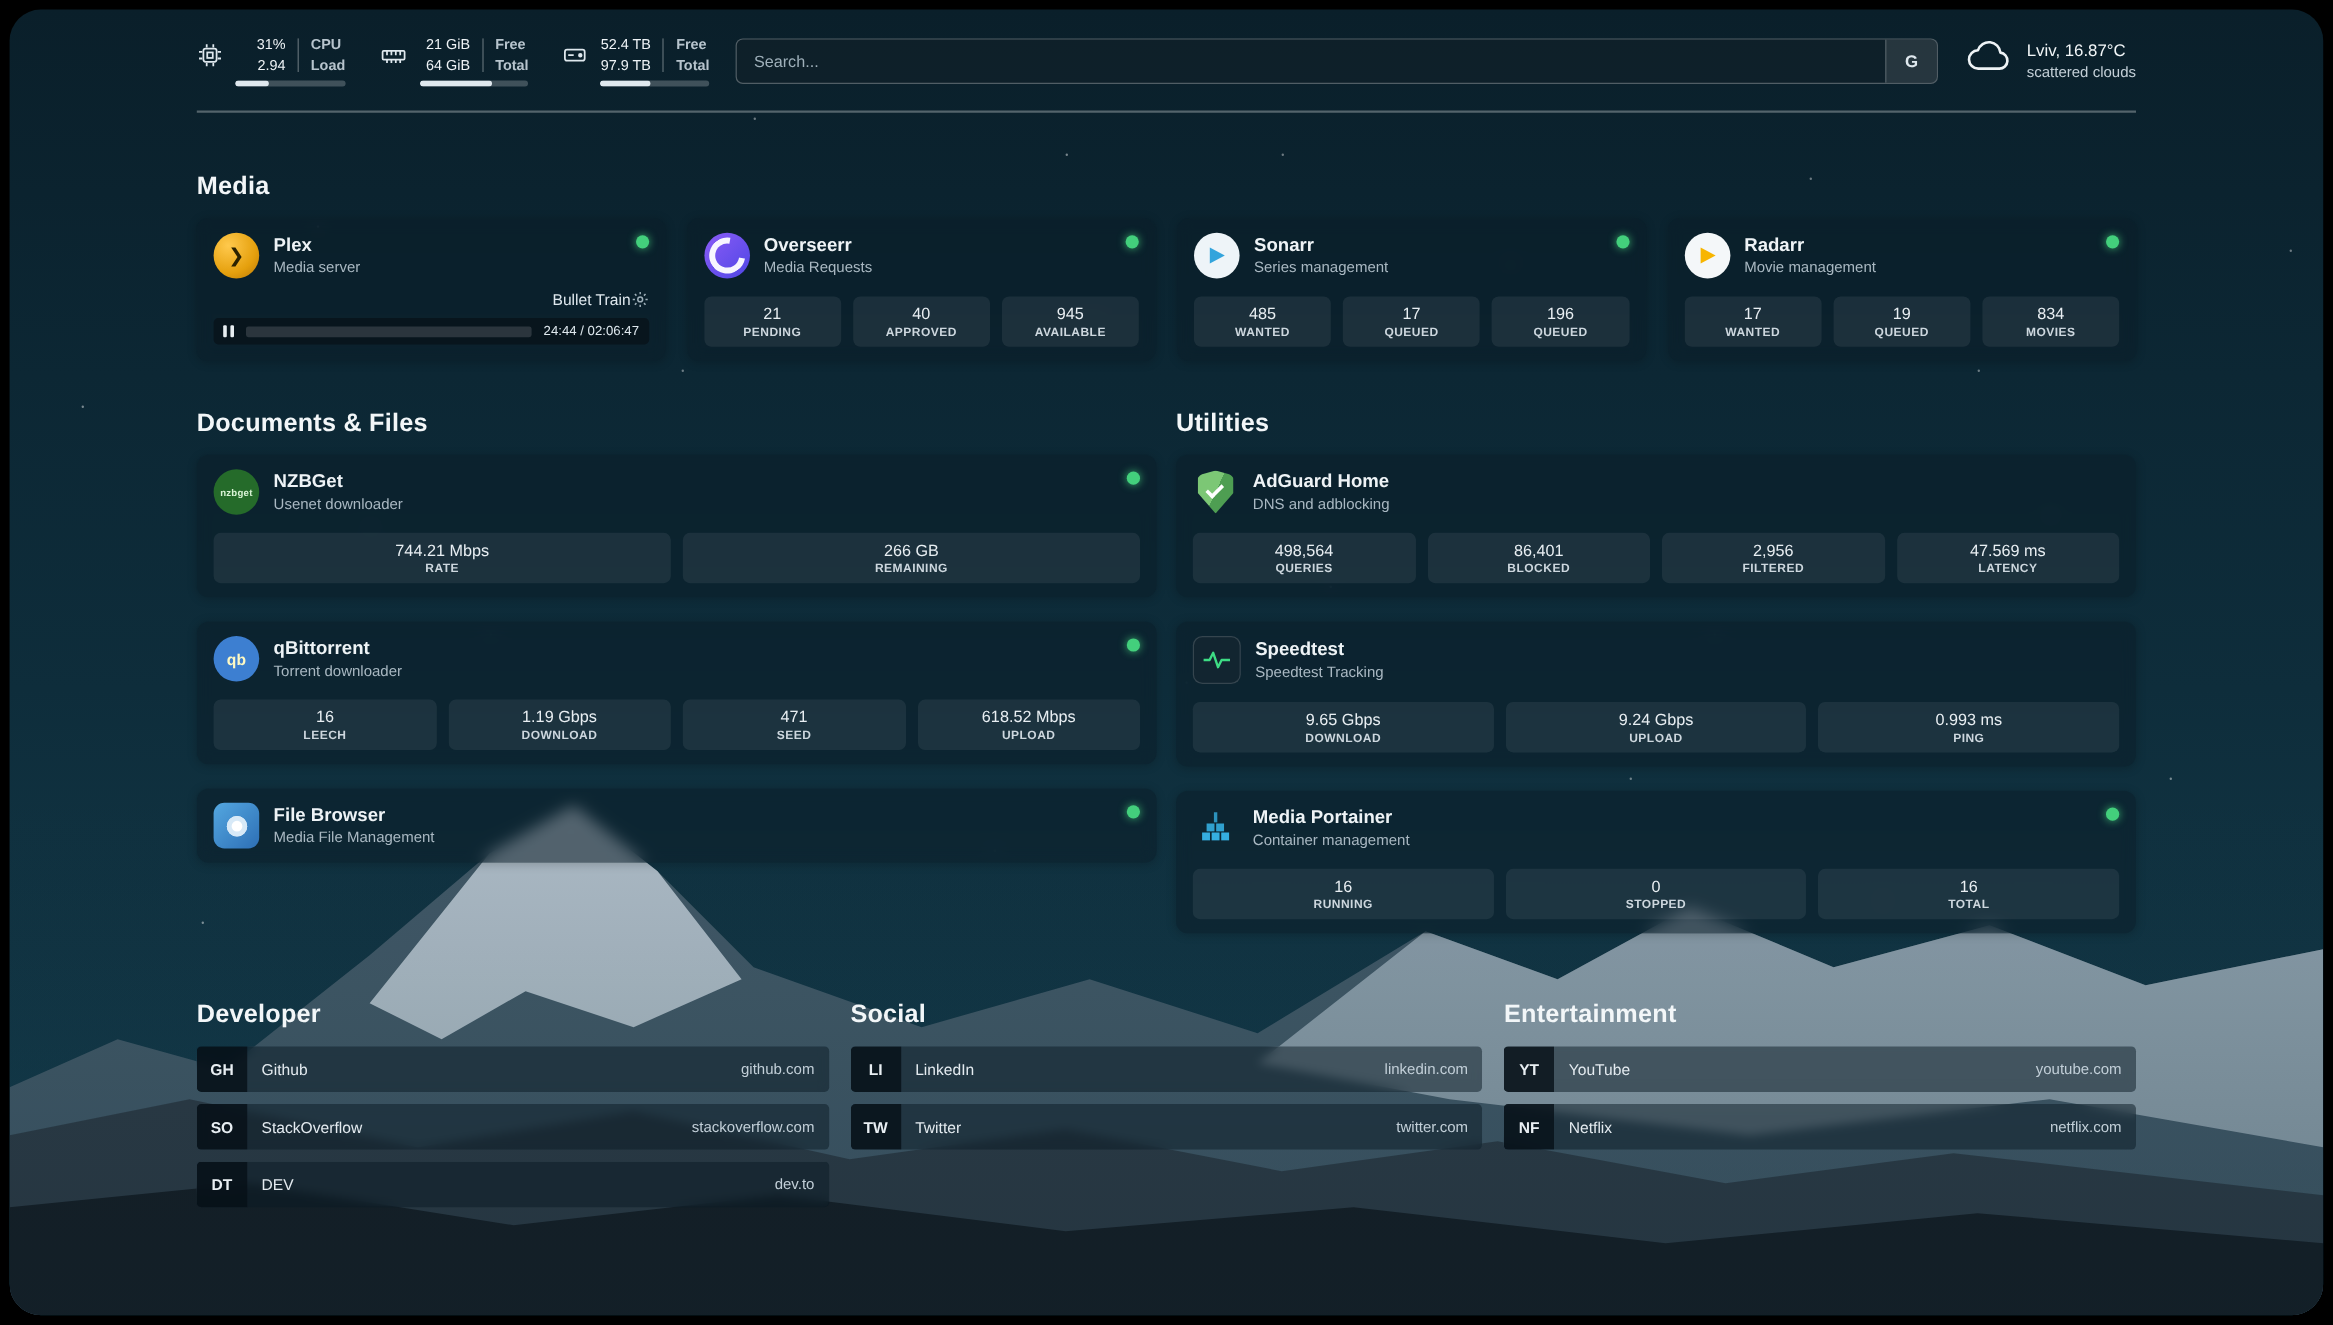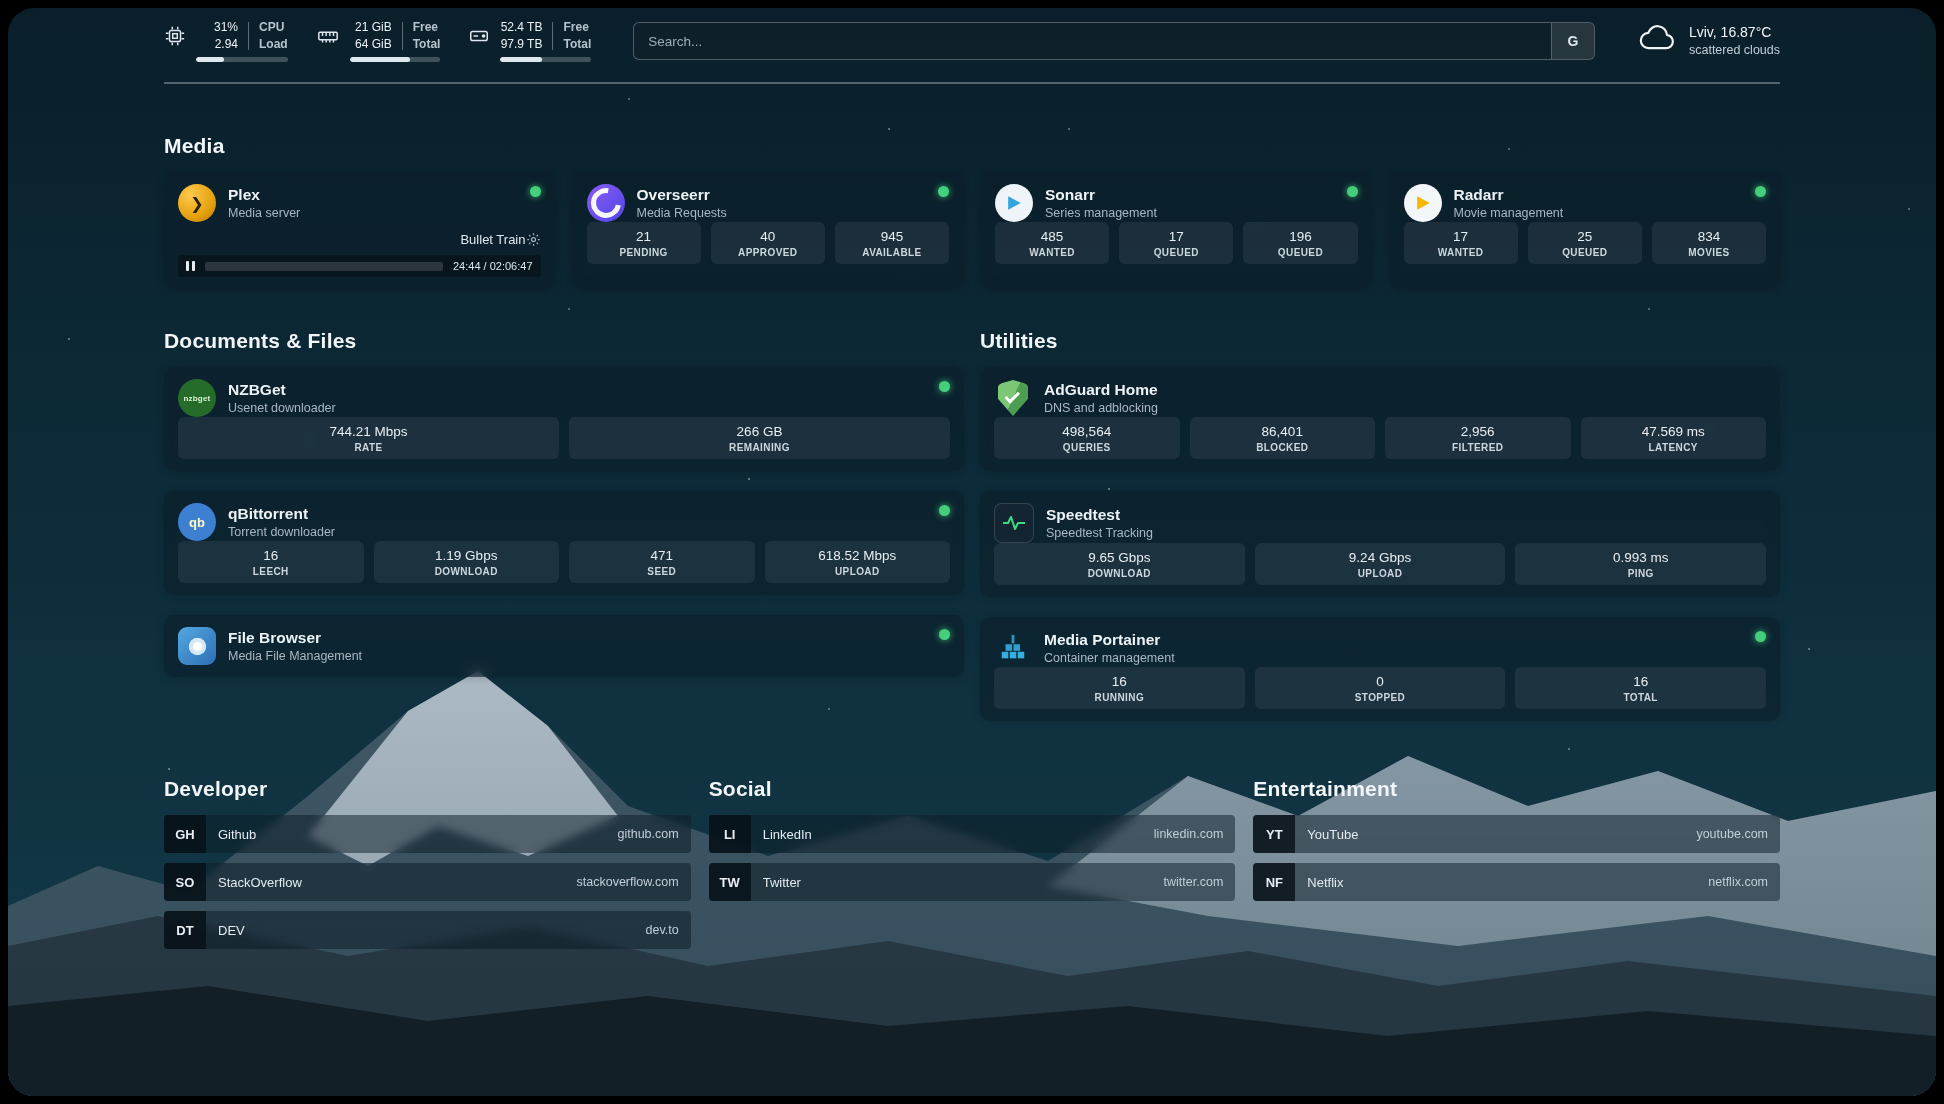--- a/index.html
+++ b/index.html
@@ -14,21 +14,21 @@
     1500px 140px rgba(255,255,255,.4),1700px 420px rgba(255,255,255,.45),400px 520px rgba(255,255,255,.4),
     1100px 480px rgba(255,255,255,.5),1350px 640px rgba(255,255,255,.4),160px 760px rgba(255,255,255,.45),
     820px 700px rgba(255,255,255,.4),1800px 640px rgba(255,255,255,.45),560px 300px rgba(255,255,255,.4),
     1250px 210px rgba(255,255,255,.5),980px 560px rgba(255,255,255,.4),300px 430px rgba(255,255,255,.45),
     1640px 300px rgba(255,255,255,.4),740px 470px rgba(255,255,255,.5),1420px 520px rgba(255,255,255,.4),
     880px 120px rgba(255,255,255,.45),1900px 200px rgba(255,255,255,.4),480px 660px rgba(255,255,255,.4),
     60px 330px rgba(255,255,255,.45),1060px 120px rgba(255,255,255,.4),1560px 740px rgba(255,255,255,.45);}
   .content{position:relative;z-index:2;padding:0 156px;}
 
   
-  .topbar{display:flex;align-items:center;gap:42px;padding-top:12px;}
+  .topbar{display:flex;align-items:center;gap:22px;padding-top:22px;}
   .sys-widgets{display:flex;gap:28px;align-items:flex-start;}
   .widget{display:flex;gap:10px;align-items:flex-start;}
   .widget .w-icon{margin-top:5px;}
   .w-body{display:flex;flex-direction:column;gap:5px;}
   .w-rows{display:flex;align-items:center;gap:10px;}
   .w-col{display:flex;flex-direction:column;gap:2px;font-size:12px;line-height:1.25;}
   .w-col.vals{color:#eef3f6;text-align:right;min-width:42px;}
   .w-col.labels{color:#b7c4cd;font-weight:bold;}
   .w-sep{width:1px;height:28px;background:rgba(255,255,255,.35);}
   .w-bar{height:5px;border-radius:3px;background:rgba(255,255,255,.22);overflow:hidden;}
@@ -55,21 +55,21 @@
   .media-grid{display:grid;grid-template-columns:repeat(4,1fr);gap:18px;margin-top:14px;}
 
   .card{background:rgba(11,30,40,.55);border-radius:10px;padding:12px 14px;position:relative;
     backdrop-filter:blur(6px);box-shadow:0 1px 8px rgba(0,0,0,.18);}
   .card-head{display:flex;align-items:center;gap:12px;}
   .app-icon{width:38px;height:38px;border-radius:50%;display:flex;align-items:center;justify-content:center;flex:none;overflow:hidden;}
   .app-name{font-size:15.5px;font-weight:700;color:#eef3f6;}
   .app-desc{font-size:12.5px;color:#a9b8c2;margin-top:2px;}
   .dot{position:absolute;top:14px;right:14px;width:11px;height:11px;border-radius:50%;background:#43cf7c;
     box-shadow:0 0 7px rgba(67,207,124,.85);}
-  .stats{display:flex;gap:10px;margin-top:0;}
+  .stats{display:flex;gap:10px;margin-top:15px;}
   .stat{flex:1;background:rgba(255,255,255,.07);border-radius:6px;text-align:center;padding:7px 4px 6px;}
   .stat-value{font-size:13.5px;color:#e8eef2;}
   .stat-label{font-size:10px;font-weight:700;color:#cdd7de;letter-spacing:.4px;margin-top:3px;}
 
   
   .np-row{display:flex;align-items:center;justify-content:flex-end;margin-top:10px;}
   .np-title{font-size:13px;color:#dfe8ee;}
   .gear{cursor:pointer;display:flex;align-items:center;}
   .player-bar{margin-top:8px;display:flex;align-items:center;gap:10px;background:rgba(8,18,26,.75);
     border-radius:4px;height:22px;padding:0 8px;}
@@ -334,21 +334,21 @@
               <div class="app-name">Radarr</div>
               <div class="app-desc">Movie management</div>
             </div>
           </div>
           <div class="stats">
             <div class="stat">
               <div class="stat-value">17</div>
               <div class="stat-label">WANTED</div>
             </div>
             <div class="stat">
-              <div class="stat-value">25</div>
+              <div class="stat-value">19</div>
               <div class="stat-label">QUEUED</div>
             </div>
             <div class="stat">
               <div class="stat-value">834</div>
               <div class="stat-label">MOVIES</div>
             </div>
           </div>
         </div>
       </div>
     </div>

